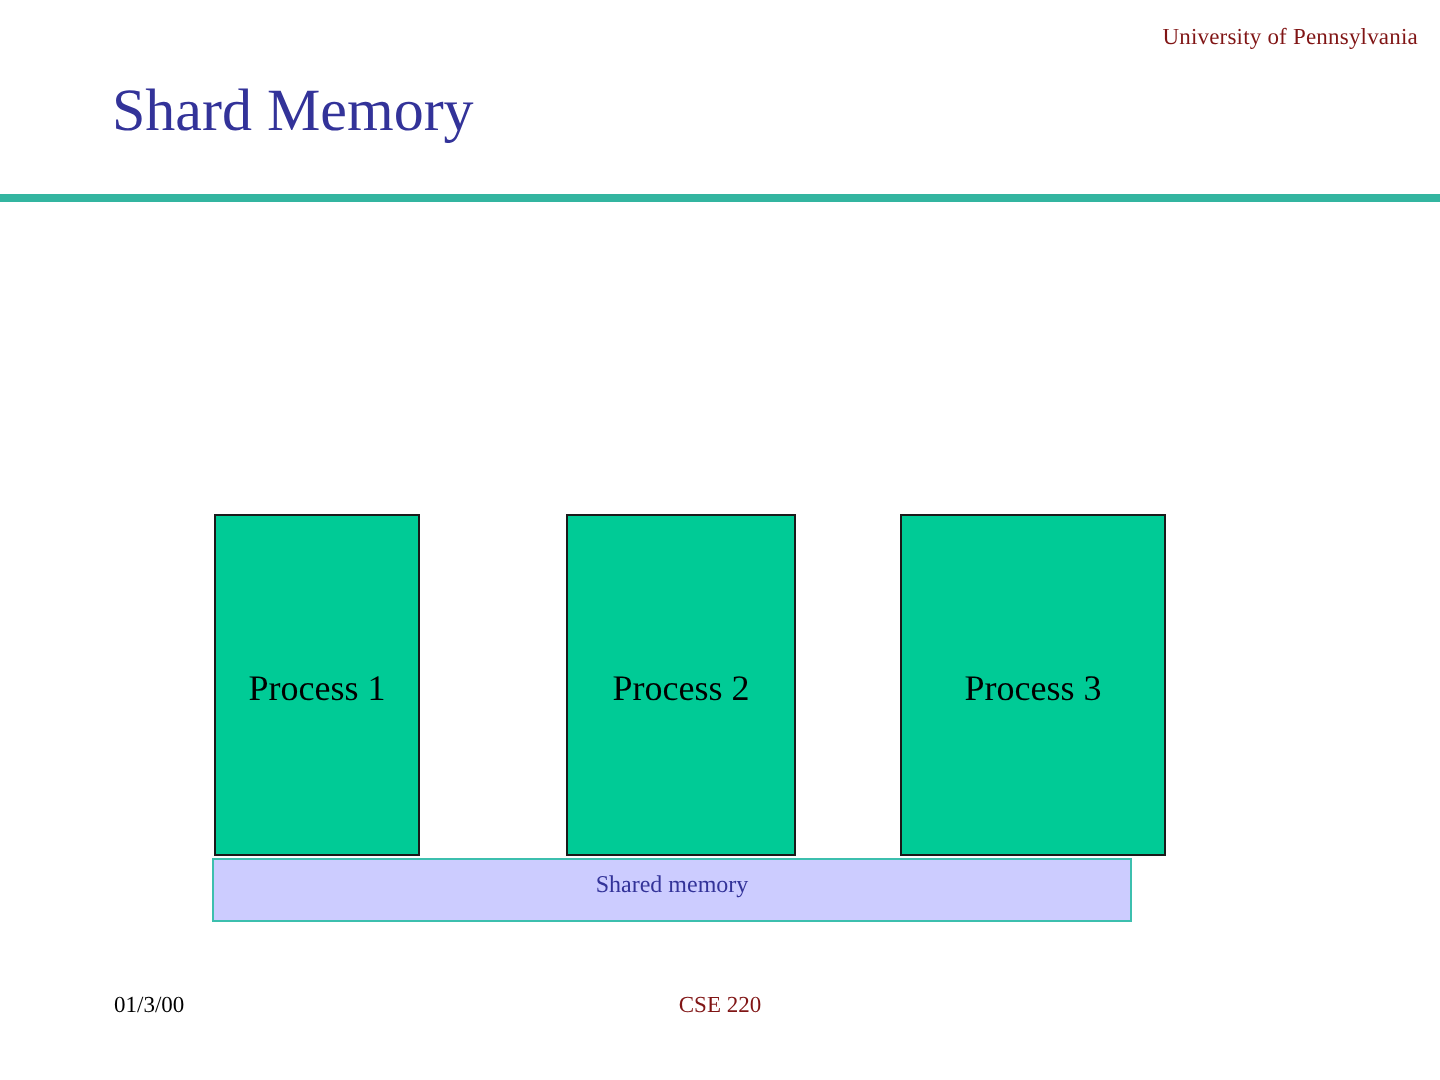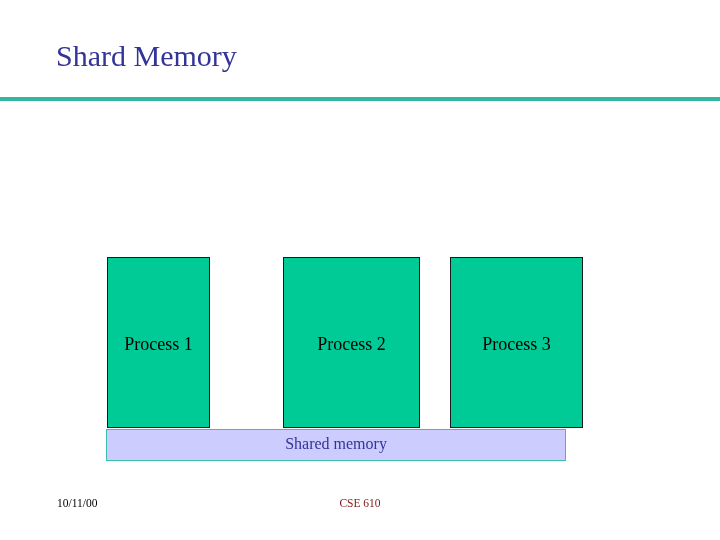--- a/index.html
+++ b/index.html
@@ -73,41 +73,41 @@
     left: 0;
     right: 0;
     top: 76px;
     text-align: center;
     font-family: "Liberation Serif", "DejaVu Serif", serif;
     font-size: 18px;
     color: #000000;
     white-space: nowrap;
   }
   #proc1 { left: 107px; width: 103px; }
-  #proc2 { left: 283px; width: 137px; }
+  #proc2 { left: 283px; width: 115px; }
   #proc3 { left: 450px; width: 133px; }
 
   .shared-bar {
     position: absolute;
     left: 106px;
     top: 429px;
     width: 460px;
     height: 32px;
     background: #CCCCFF;
     border: 1px solid #3CBFAE;
     box-sizing: border-box;
   }
   .shared-bar .slabel {
     position: absolute;
     left: 0;
     right: 0;
     top: 5px;
     text-align: center;
     font-family: "Liberation Serif", "DejaVu Serif", serif;
-    font-size: 16px;
+    font-size: 12px;
     color: #333399;
     white-space: nowrap;
   }
 
   
   .footer-date {
     position: absolute;
     left: 57px;
     top: 497px;
     font-family: "Liberation Serif", "DejaVu Serif", serif;
@@ -125,20 +125,21 @@
     font-size: 11.5px;
     color: #801515;
     white-space: nowrap;
   }
 </style>
 </head>
 <body>
 
 <div id="slide">
 
+  <div class="org-label">University of Pennsylvania</div>
 
   <div class="slide-title">Shard Memory</div>
 
   <div class="title-rule"></div>
 
   <div class="diagram">
 
     <div class="process-box" id="proc1">
       <div class="plabel">Process 1</div>
     </div>
@@ -150,17 +151,17 @@
     <div class="process-box" id="proc3">
       <div class="plabel">Process 3</div>
     </div>
 
     <div class="shared-bar">
       <div class="slabel">Shared memory</div>
     </div>
 
   </div>
 
-  <div class="footer-date">10/11/00</div>
+  <div class="footer-date">01/3/00</div>
 
-  <div class="footer-course">CSE 610</div>
+  <div class="footer-course">CSE 220</div>
 
 </div>
 
 </body></html>

